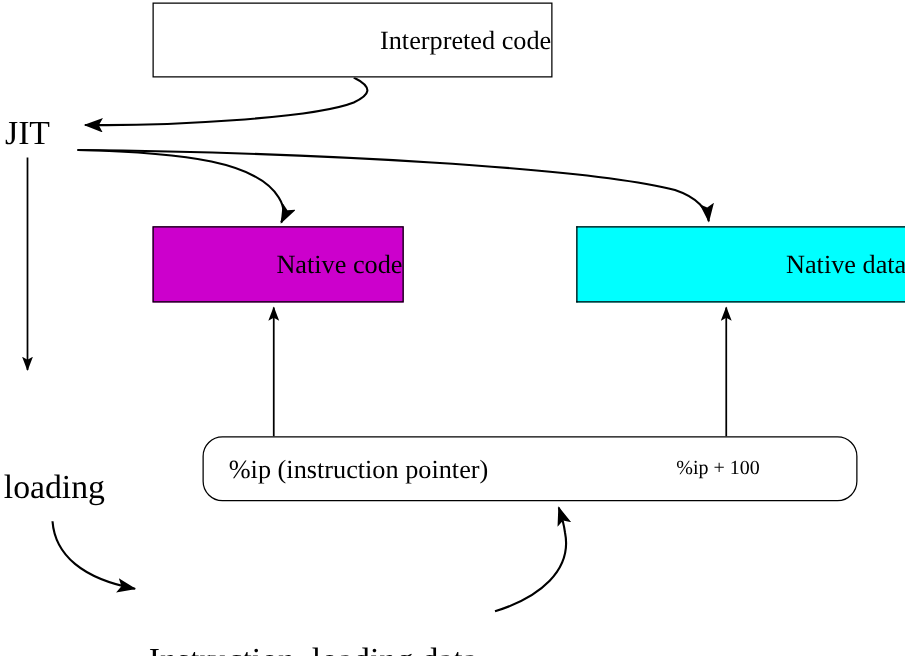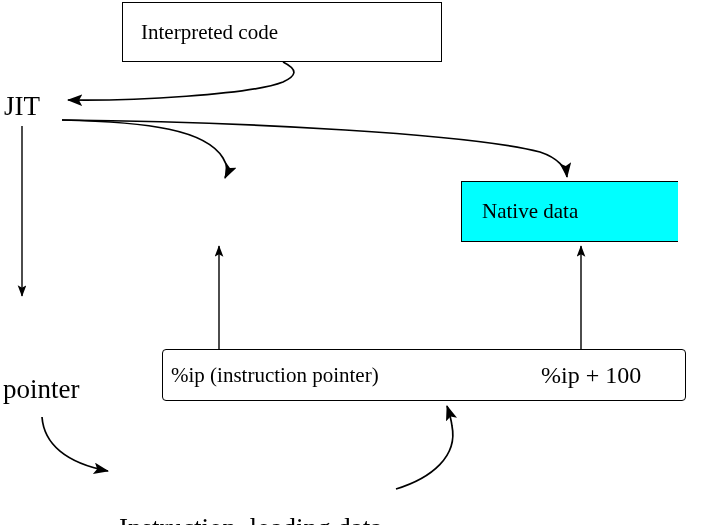--- a/index.html
+++ b/index.html
@@ -24,20 +24,21 @@
     height: 525px;
     pointer-events: none;
   }
   .node {
     position: absolute;
     box-sizing: border-box;
     border: 1.6px solid #000000;
     display: flex;
     align-items: center;
     background: #ffffff;
+    justify-content: flex-end;
   }
   .node .node-label {
     font-size: 21px;
     line-height: 1;
     white-space: nowrap;
   }
   #box-interpreted {
     left: 122px;
     top: 2px;
     width: 320px;
@@ -47,40 +48,40 @@
   #box-native-code {
     left: 122px;
     top: 181px;
     width: 201px;
     height: 61px;
     padding-left: 20px;
   }
   #box-native-data {
     left: 461px;
     top: 181px;
-    width: 217px;
+    width: 264px;
     height: 61px;
     padding-left: 20px;
     border-right: none;
   }
   #box-ip {
     left: 162px;
     top: 349px;
     width: 524px;
     height: 52px;
-    border-radius: 4px;
-    padding: 0 8px;
+    border-radius: 16px;
+    padding: 0 20px;
     justify-content: flex-start;
   }
   #box-ip .ip-left {
     font-size: 21px;
     white-space: nowrap;
   }
   #box-ip .ip-right {
-    font-size: 24px;
+    font-size: 16px;
     white-space: nowrap;
     position: absolute;
     left: 378px;
   }
   .free-text {
     position: absolute;
     font-size: 27px;
     line-height: 29px;
     white-space: pre;
   }
@@ -126,34 +127,37 @@
 
     <path d="M 42,417 C 44,444 66,463 108,471" fill="none" stroke="#000000" stroke-width="1.7" marker-end="url(#ah)"></path>
 
     <path d="M 396,489 C 432,478 458,456 452,426 C 451,418 449,412 447,406" fill="none" stroke="#000000" stroke-width="1.7" marker-end="url(#ah)"></path>
   </svg>
 
   <div class="node" id="box-interpreted">
     <span class="node-label">Interpreted code</span>
   </div>
 
+  <div class="node" id="box-native-code" style="background:#cc00cc;">
+    <span class="node-label">Native code</span>
+  </div>
 
   <div class="node" id="box-native-data" style="background:#00ffff;">
     <span class="node-label">Native data</span>
   </div>
 
   <div class="node" id="box-ip">
     <span class="ip-left">%ip (instruction pointer)</span>
     <span class="ip-right">%ip + 100</span>
   </div>
 
   <div class="free-text" id="label-jit">JIT</div>
 
   <div class="free-text" id="label-execute">
-    <div>pointer</div>
+    <div>loading</div>
     
   </div>
 
   <div class="free-text" id="label-instruction">
     <div>Instruction, loading data</div>
     
   </div>
 
 </div>
 

